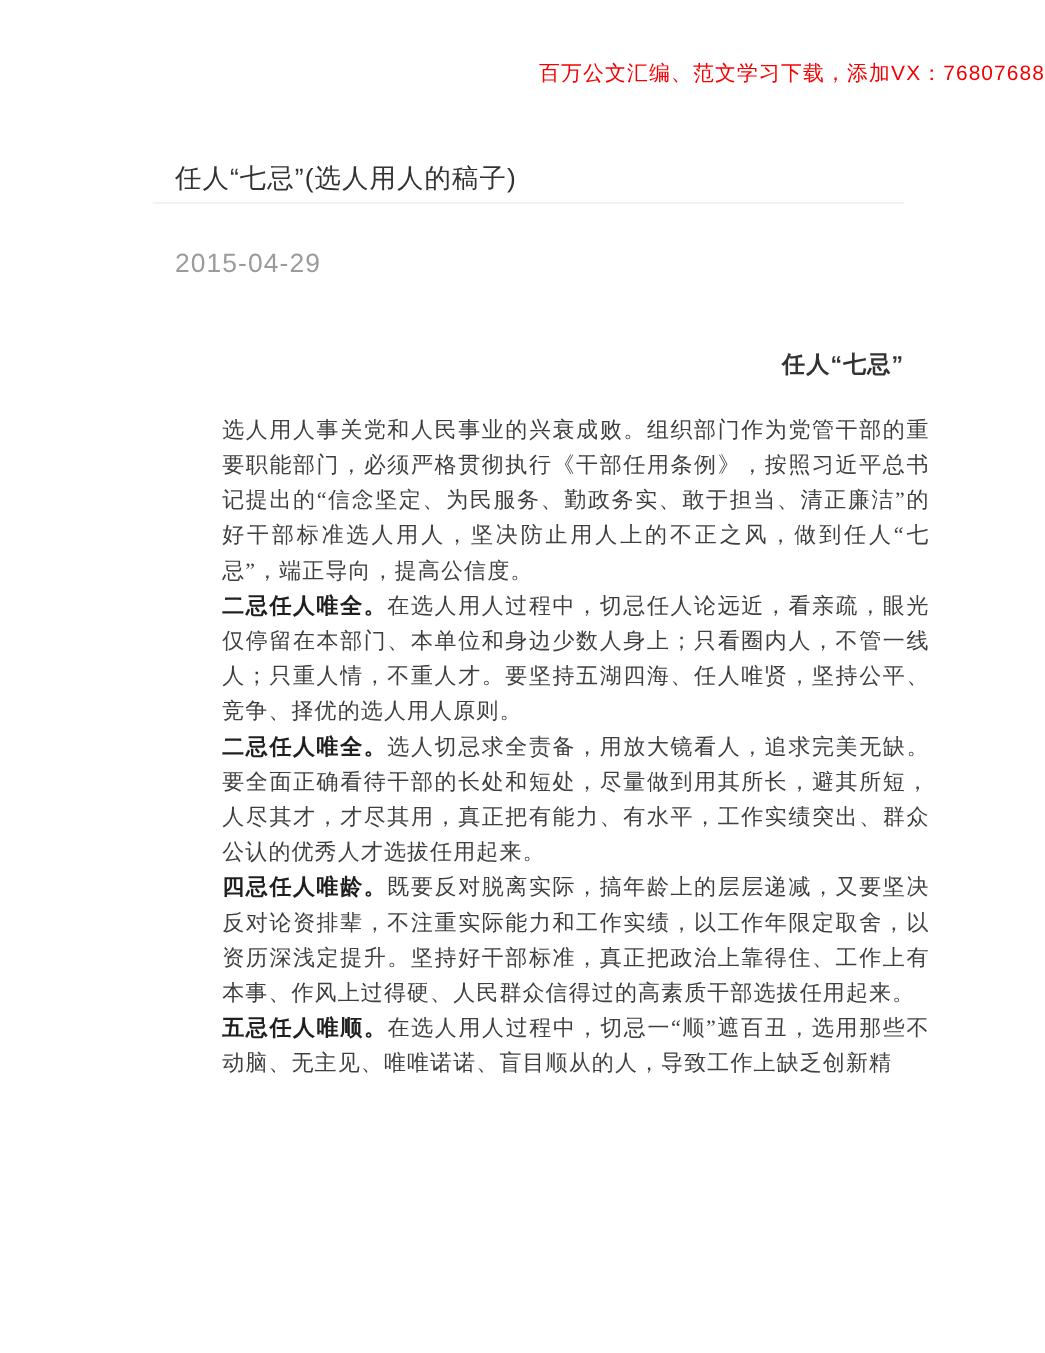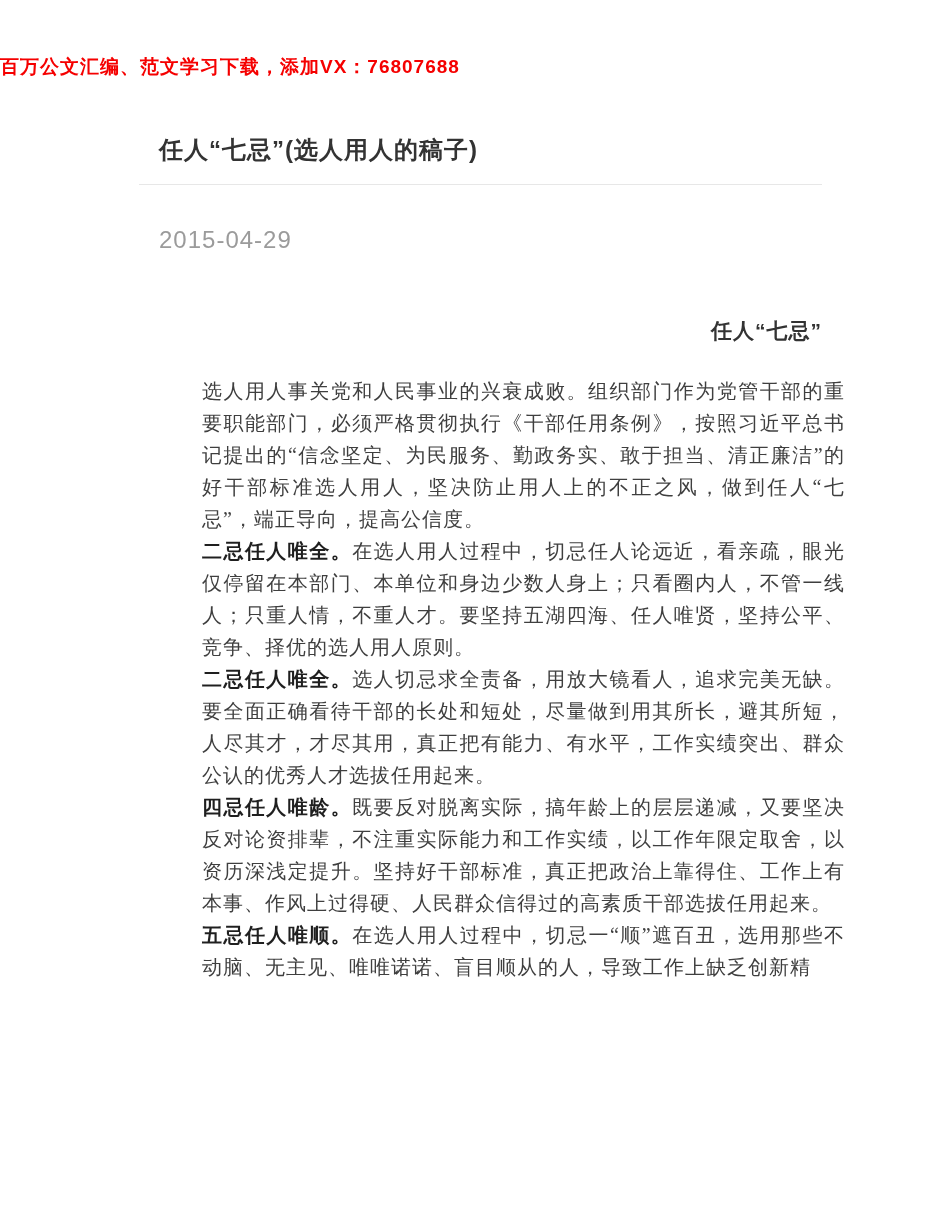--- a/index.html
+++ b/index.html
@@ -13,42 +13,42 @@
     height: 1230px;
     background: #ffffff;
     overflow: hidden;
     font-family: "Liberation Sans", "DejaVu Sans", sans-serif;
   }
   .promo {
     position: absolute;
     top: 54px;
     left: 0;
     width: 100%;
-    text-align: left;
+    text-align: right;
     font-size: 19px;
     letter-spacing: 1px;
-    font-weight: 700;
+    font-weight: 400;
     color: #f50000;
     font-family: "Liberation Sans", "DejaVu Sans", sans-serif;
   }
   .content {
     position: absolute;
     left: 139px;
     top: 0;
     width: 683px;
     height: 1230px;
   }
   .title {
     position: absolute;
-    top: 134px;
+    top: 146px;
     left: 20px;
     right: 20px;
     margin: 0;
     font-size: 24px;
-    font-weight: 700;
+    font-weight: 400;
     letter-spacing: 1px;
     color: #333333;
     font-family: "Liberation Sans", "DejaVu Sans", sans-serif;
   }
   .divider {
     position: absolute;
     top: 184px;
     left: 0;
     right: 0;
     height: 1px;

